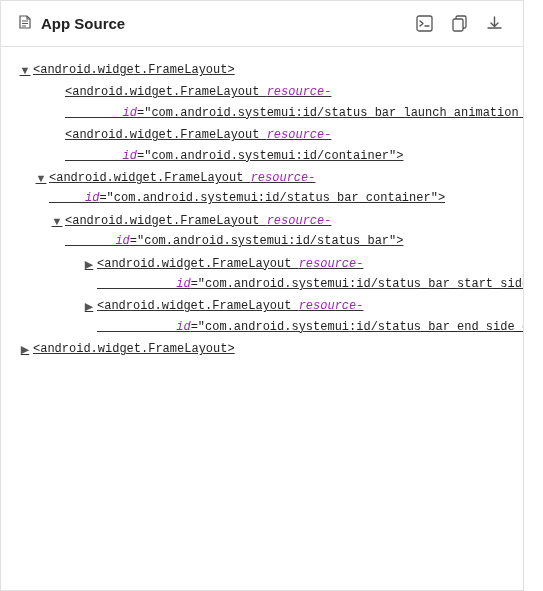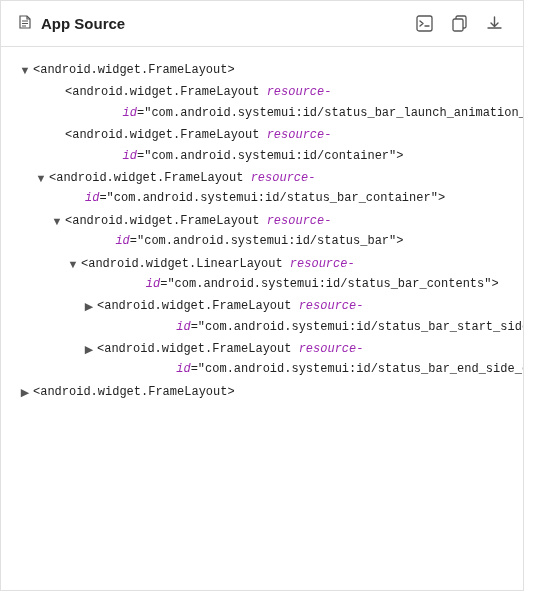--- a/index.html
+++ b/index.html
@@ -77,20 +77,21 @@
 
     .tree-node {
       line-height: 1.7;
     }
 
     .node-row {
       display: flex;
       align-items: flex-start;
       padding: 1px 0;
       cursor: default;
+      text-decoration: underline;
     }
 
     .toggle {
       width: 16px;
       min-width: 16px;
       text-align: center;
       color: #555;
       font-size: 11px;
       cursor: pointer;
       padding-top: 1px;
@@ -211,28 +212,20 @@
 
     <div class="tree-node">
       <div class="node-row indent-3">
         <span class="toggle triangle-down"></span>
         <span class="node-text">
           <span class="tag-name">&lt;android.widget.FrameLayout </span><span class="attr-name">resource-<br>&nbsp;&nbsp;&nbsp;&nbsp;&nbsp;&nbsp;&nbsp;id</span><span class="tag-name">="com.android.systemui:id/status_bar"&gt;</span>
         </span>
       </div>
     </div>
 
-    <div class="tree-node">
-      <div class="node-row indent-4">
-        <span class="toggle triangle-down"></span>
-        <span class="node-text">
-          <span class="tag-name">&lt;android.widget.LinearLayout </span><span class="attr-name">resource-<br>&nbsp;&nbsp;&nbsp;&nbsp;&nbsp;&nbsp;&nbsp;&nbsp;&nbsp;id</span><span class="tag-name">="com.android.systemui:id/status_bar_contents"&gt;</span>
-        </span>
-      </div>
-    </div>
 
     <div class="tree-node">
       <div class="node-row indent-5">
         <span class="toggle triangle-right"></span>
         <span class="node-text">
           <span class="tag-name">&lt;android.widget.FrameLayout </span><span class="attr-name">resource-<br>&nbsp;&nbsp;&nbsp;&nbsp;&nbsp;&nbsp;&nbsp;&nbsp;&nbsp;&nbsp;&nbsp;id</span><span class="tag-name">="com.android.systemui:id/status_bar_start_side_container"&gt;</span>
         </span>
       </div>
     </div>
 

